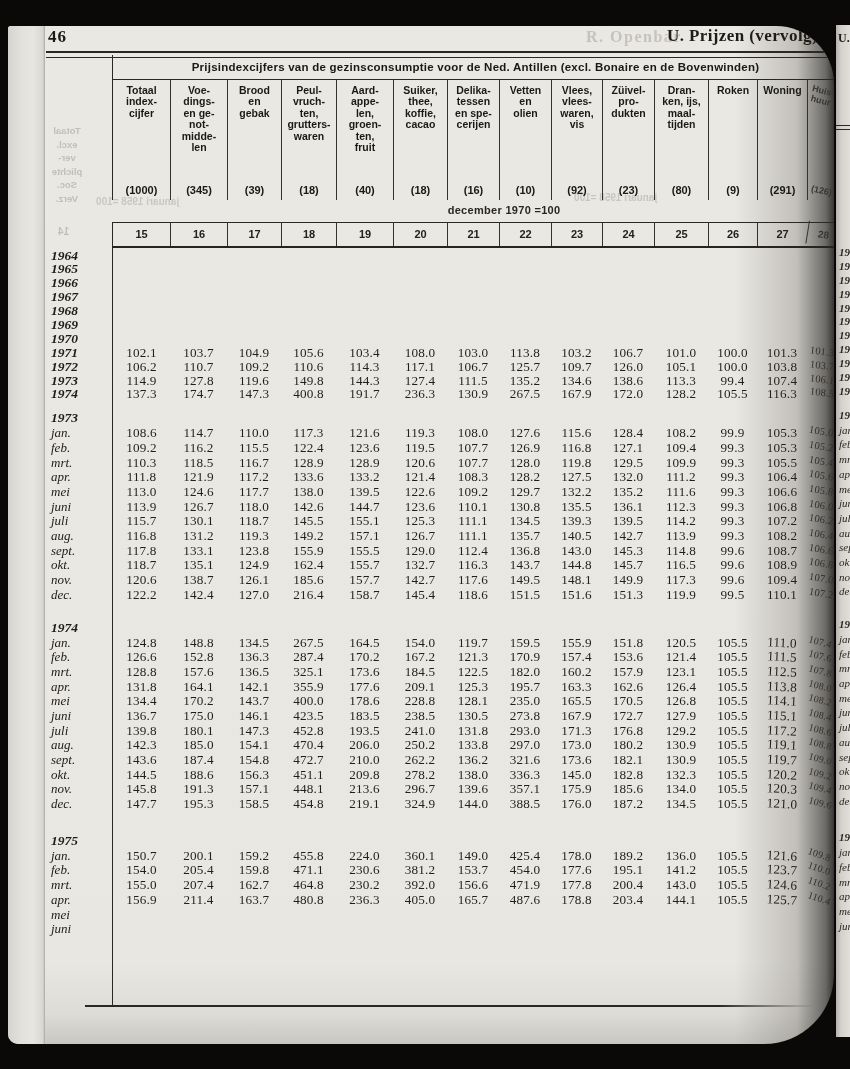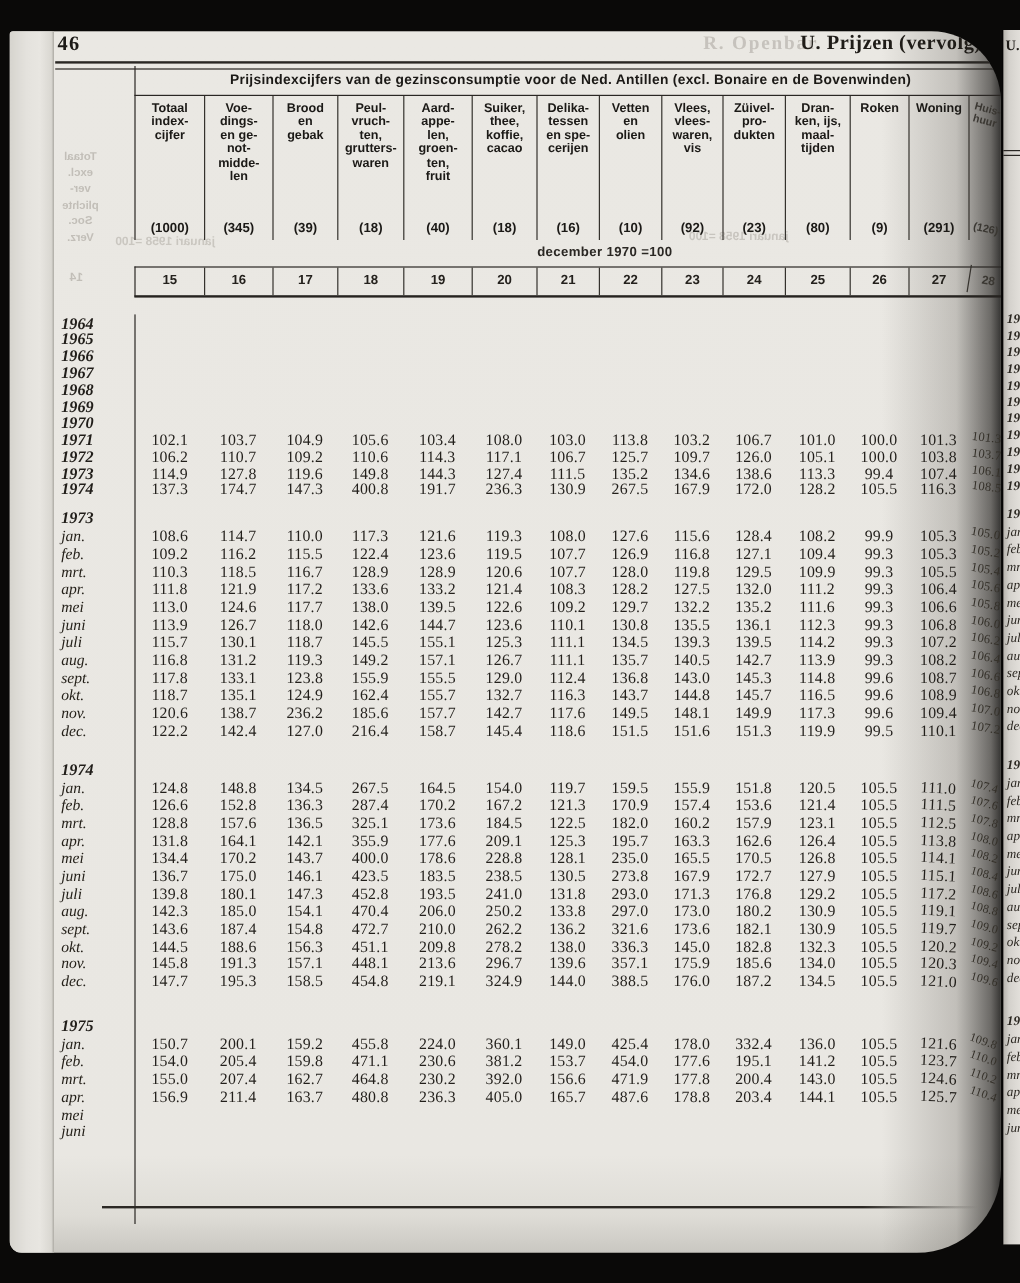--- a/index.html
+++ b/index.html
@@ -75,21 +75,21 @@
     display:flex;align-items:center;justify-content:center;
     font:700 11px "Liberation Sans",sans-serif;color:#24211d;
   }
   .ncell.c13{transform:rotate(9deg);font-size:10px;color:#3a3732;}
   .tbody{border-left:1.5px solid #2a2724;height:758px;box-sizing:border-box;}
   .bottomrule{
     position:absolute;left:77px;top:979px;width:737px;height:2px;
     background:linear-gradient(90deg,#2b2824 0%,#2b2824 86%,rgba(43,40,36,0) 99%);
   }
   
-  .section.s0{margin-top:14px;}
+  .section.s0{}
   .section.s1{margin-top:10px;}
   .section.s2{margin-top:18px;}
   .section.s3{margin-top:22px;}
   .row{position:relative;}
   .yrow{height:13.9px;line-height:13.9px;}
   .mrow{height:14.7px;line-height:14.7px;}
   .heading{position:relative;height:15px;line-height:15px;}
   .lbl{
     position:absolute;left:-62px;width:56px;text-align:left;
     font:700 italic 13.5px "Liberation Serif",serif;color:#211e1a;
@@ -623,21 +623,21 @@
             <div class="cell c9">145.7</div>
             <div class="cell c10">116.5</div>
             <div class="cell c11">99.6</div>
             <div class="cell c12">108.9</div>
             <div class="cell c13">106.8</div>
           </div>
           <div class="row grid14 mrow">
             <div class="lbl month">nov.</div>
             <div class="cell c0">120.6</div>
             <div class="cell c1">138.7</div>
-            <div class="cell c2">236.2</div>
+            <div class="cell c2">126.1</div>
             <div class="cell c3">185.6</div>
             <div class="cell c4">157.7</div>
             <div class="cell c5">142.7</div>
             <div class="cell c6">117.6</div>
             <div class="cell c7">149.5</div>
             <div class="cell c8">148.1</div>
             <div class="cell c9">149.9</div>
             <div class="cell c10">117.3</div>
             <div class="cell c11">99.6</div>
             <div class="cell c12">109.4</div>
@@ -878,21 +878,21 @@
             <div class="lbl month">jan.</div>
             <div class="cell c0">150.7</div>
             <div class="cell c1">200.1</div>
             <div class="cell c2">159.2</div>
             <div class="cell c3">455.8</div>
             <div class="cell c4">224.0</div>
             <div class="cell c5">360.1</div>
             <div class="cell c6">149.0</div>
             <div class="cell c7">425.4</div>
             <div class="cell c8">178.0</div>
-            <div class="cell c9">332.4</div>
+            <div class="cell c9">189.2</div>
             <div class="cell c10">136.0</div>
             <div class="cell c11">105.5</div>
             <div class="cell c12">121.6</div>
             <div class="cell c13">109.8</div>
           </div>
           <div class="row grid14 mrow">
             <div class="lbl month">feb.</div>
             <div class="cell c0">154.0</div>
             <div class="cell c1">205.4</div>
             <div class="cell c2">159.8</div>

